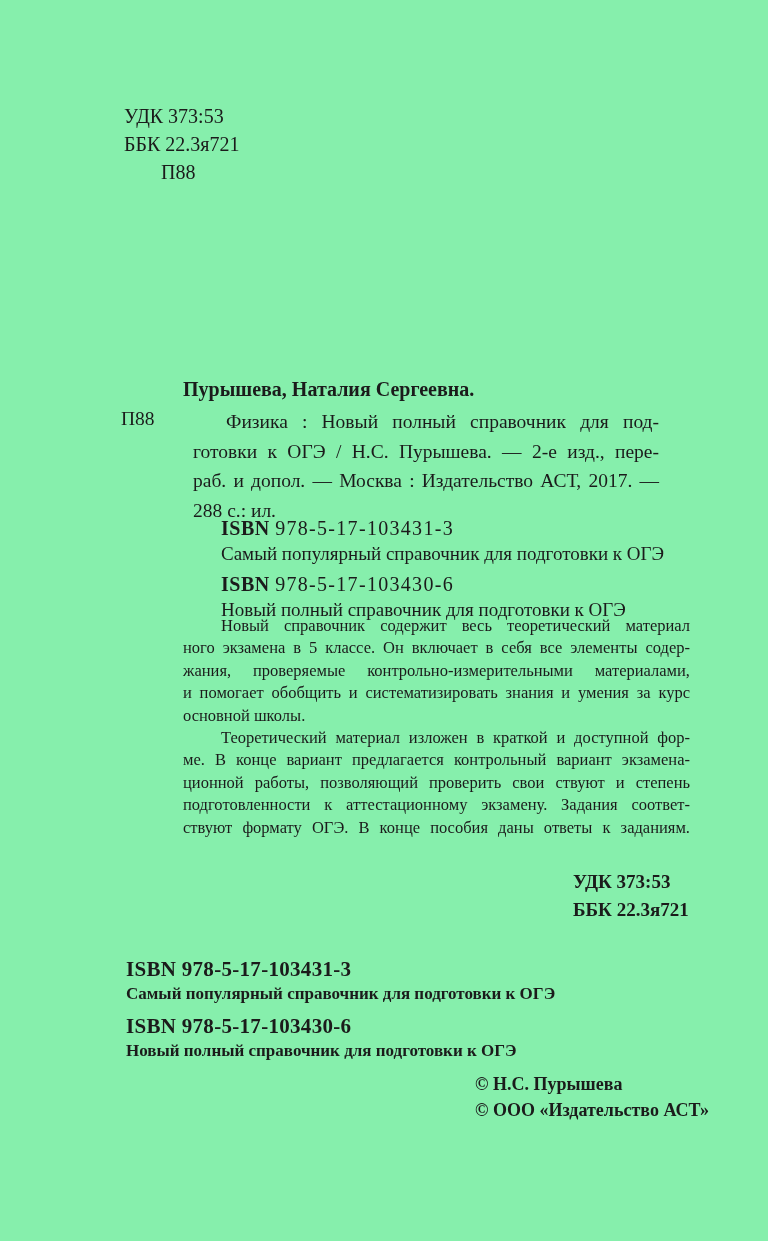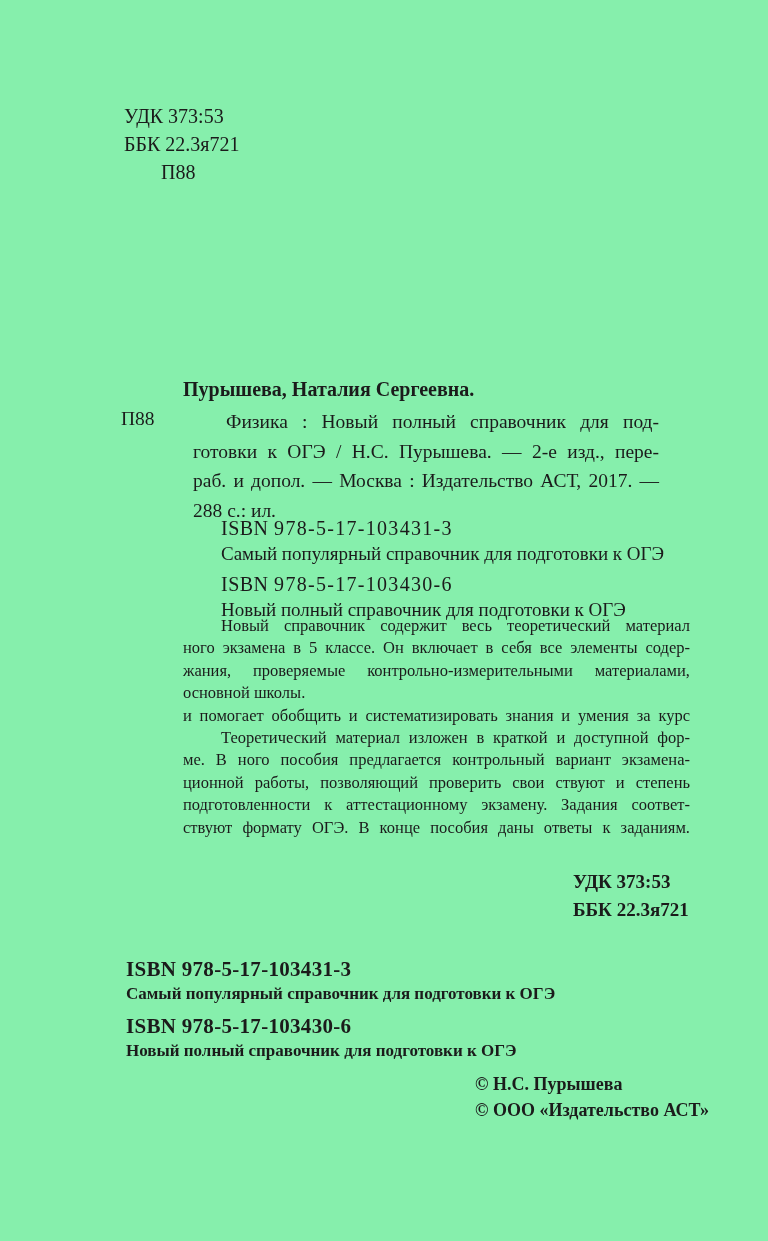--- a/index.html
+++ b/index.html
@@ -25,21 +25,21 @@
   .bib-text   { left: 193px; top: 407px; width: 466px; font-size: 19.5px; line-height: 29.6px; }
 
   .line { white-space: normal; }
   .line.stretch { text-align: justify; text-align-last: justify; }
   .line.indent-bib { padding-left: 33px; }
   .line.indent-par { padding-left: 38px; }
 
   
   .isbn-mid { left: 221px; top: 515px; }
   .isbn-mid .isbn-line { font-size: 20px; line-height: 27px; letter-spacing: 0.5px; white-space: nowrap; }
-  .isbn-mid .isbn-label { font-weight: normal; }
+  .isbn-mid .isbn-label { font-weight: bold; }
   .isbn-mid .isbn-num { letter-spacing: 1.3px; }
   .isbn-mid .isbn-desc { font-size: 19px; line-height: 23px; margin-bottom: 6px; white-space: nowrap; }
 
   
   .annotation { left: 183px; top: 615px; width: 507px; font-size: 16.5px; line-height: 22.4px; }
 
   
   .codes-bottom { left: 573px; top: 868px; font-size: 19px; font-weight: bold; line-height: 27.5px; white-space: nowrap; }
 
   
@@ -82,24 +82,24 @@
         <span class="isbn-label">ISBN</span><span>&nbsp;</span><span class="isbn-num">978-5-17-103430-6</span>
       </div>
       <div class="isbn-desc">Новый полный справочник для подготовки к ОГЭ</div>
     </div>
   </div>
 
   <div class="abs annotation">
     <div class="line stretch indent-par">Новый справочник содержит весь теоретический материал</div>
     <div class="line stretch">ного экзамена в 5 классе. Он включает в себя все элементы содер-</div>
     <div class="line stretch">жания, проверяемые контрольно-измерительными материалами,</div>
+    <div class="line stretch">и помогает обобщить и систематизировать знания и умения за курс</div>
     <div class="line">основной школы.</div>
-    <div class="line stretch">и помогает обобщить и систематизировать знания и умения за курс</div>
     <div class="line stretch indent-par">Теоретический материал изложен в краткой и доступной фор-</div>
-    <div class="line stretch">ме. В ного пособия предлагается контрольный вариант экзамена-</div>
+    <div class="line stretch">ме. В конце вариант предлагается контрольный вариант экзамена-</div>
     <div class="line stretch">ционной работы, позволяющий проверить свои ствуют и степень</div>
     <div class="line stretch">подготовленности к аттестационному экзамену. Задания соответ-</div>
     <div class="line stretch">ствуют формату ОГЭ. В конце пособия даны ответы к заданиям.</div>
   </div>
 
   <div class="abs codes-bottom">
     <div>УДК 373:53</div>
     <div>ББК 22.3я721</div>
   </div>
 

